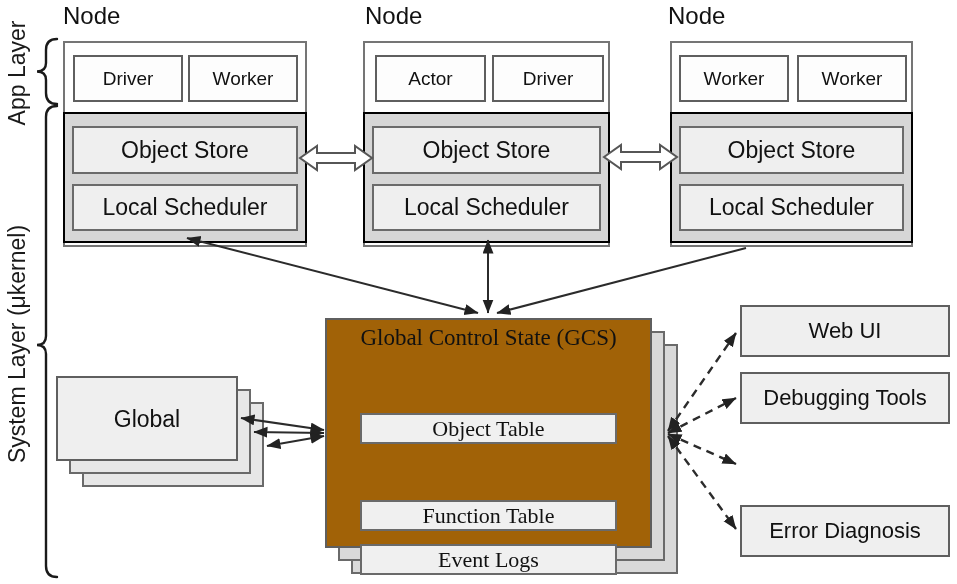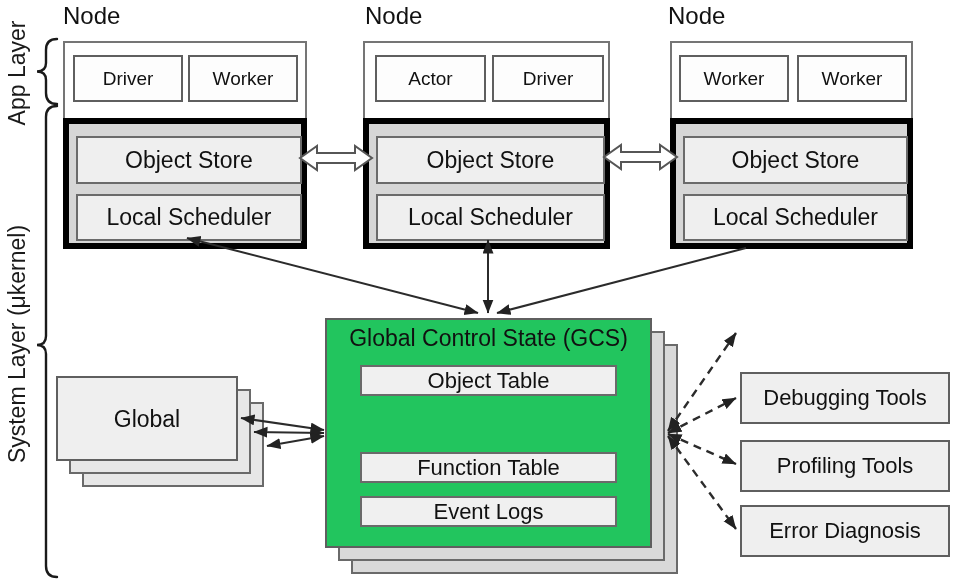--- a/index.html
+++ b/index.html
@@ -14,36 +14,36 @@
   }
   .node-title{position:absolute;top:2px;font-size:24px;color:#111;}
   .node-box{
     position:absolute;top:41px;height:206px;background:#fff;border:2px solid #757575;
   }
   .proc{
     position:absolute;top:12px;height:47px;background:#fdfdfd;border:2px solid #5f5f5f;
     display:flex;align-items:center;justify-content:center;font-size:19px;
   }
   .sys-panel{
-    position:absolute;left:-2px;top:75px;height:131px;background:#d6d6d6;border:6px solid #000000;
+    position:absolute;left:-2px;top:69px;height:131px;background:#d6d6d6;border:2px solid #000000;
   }
   .sys-box{
     position:absolute;left:7px;background:#efefef;border:2px solid #6a6a6a;
     display:flex;align-items:center;justify-content:center;font-size:23px;
   }
   .stack-layer{position:absolute;border:2px solid #6a6a6a;}
   .gcs-layer{width:327px;height:230px;background:#d9d9d9;}
   .gcs-front{
     position:absolute;left:325px;top:318px;width:327px;height:230px;
-    background:#22c55e;border:2px solid #5f5f5f;
+    background:#a16207;border:2px solid #5f5f5f;font-family:Liberation Serif, serif;
   }
   .gcs-title{margin-top:5px;text-align:center;font-size:23px;}
   .gcs-table{
     position:absolute;left:33px;width:257px;height:31px;background:#f0f0f0;border:2px solid #6a6a6a;
-    display:flex;align-items:center;justify-content:center;font-size:22px;
+    display:flex;align-items:center;justify-content:center;font-size:22px;margin-top:48px;
   }
   .gs-layer{width:182px;height:85px;background:#e7e7e7;}
   .gs-front{
     position:absolute;left:56px;top:376px;width:182px;height:85px;
     background:#efefef;border:2px solid #5f5f5f;
     display:flex;flex-direction:column;align-items:center;justify-content:center;
     font-size:23px;line-height:28px;
   }
   .tool-box{
     position:absolute;left:740px;width:210px;height:52px;background:#efefef;border:2px solid #5f5f5f;
@@ -101,22 +101,22 @@
     <div class="gcs-table" style="top:176px;">Event Logs</div>
     <div class="gcs-table" style="top:132px;">Function Table</div>
   </div>
 
   <div class="stack-layer gs-layer" style="left:82px;top:402px;"></div>
   <div class="stack-layer gs-layer" style="left:69px;top:389px;"></div>
   <div class="gs-front">
     <div>Global</div>
   </div>
 
+  <div class="tool-box" style="top:305px;">Web UI</div>
   <div class="tool-box" style="top:372px;">Debugging Tools</div>
-  <div class="tool-box" style="top:440px;">Profiling Tools</div>
   <div class="tool-box" style="top:505px;">Error Diagnosis</div>
 
   <svg class="overlay" width="957" height="584" viewBox="0 0 957 584">
     <defs>
       <marker id="ah" markerUnits="userSpaceOnUse" markerWidth="16" markerHeight="13" refX="13.5" refY="5.5" orient="auto-start-reverse">
         <path d="M0,0 L14,5.5 L0,11 Z" fill="#222"></path>
       </marker>
     </defs>
 
     <path class="brace" d="M57,39 Q46,39 46,50 L46,63 Q46,71.5 37,71.5 Q46,71.5 46,80 L46,93 Q46,104 57,104"></path>

